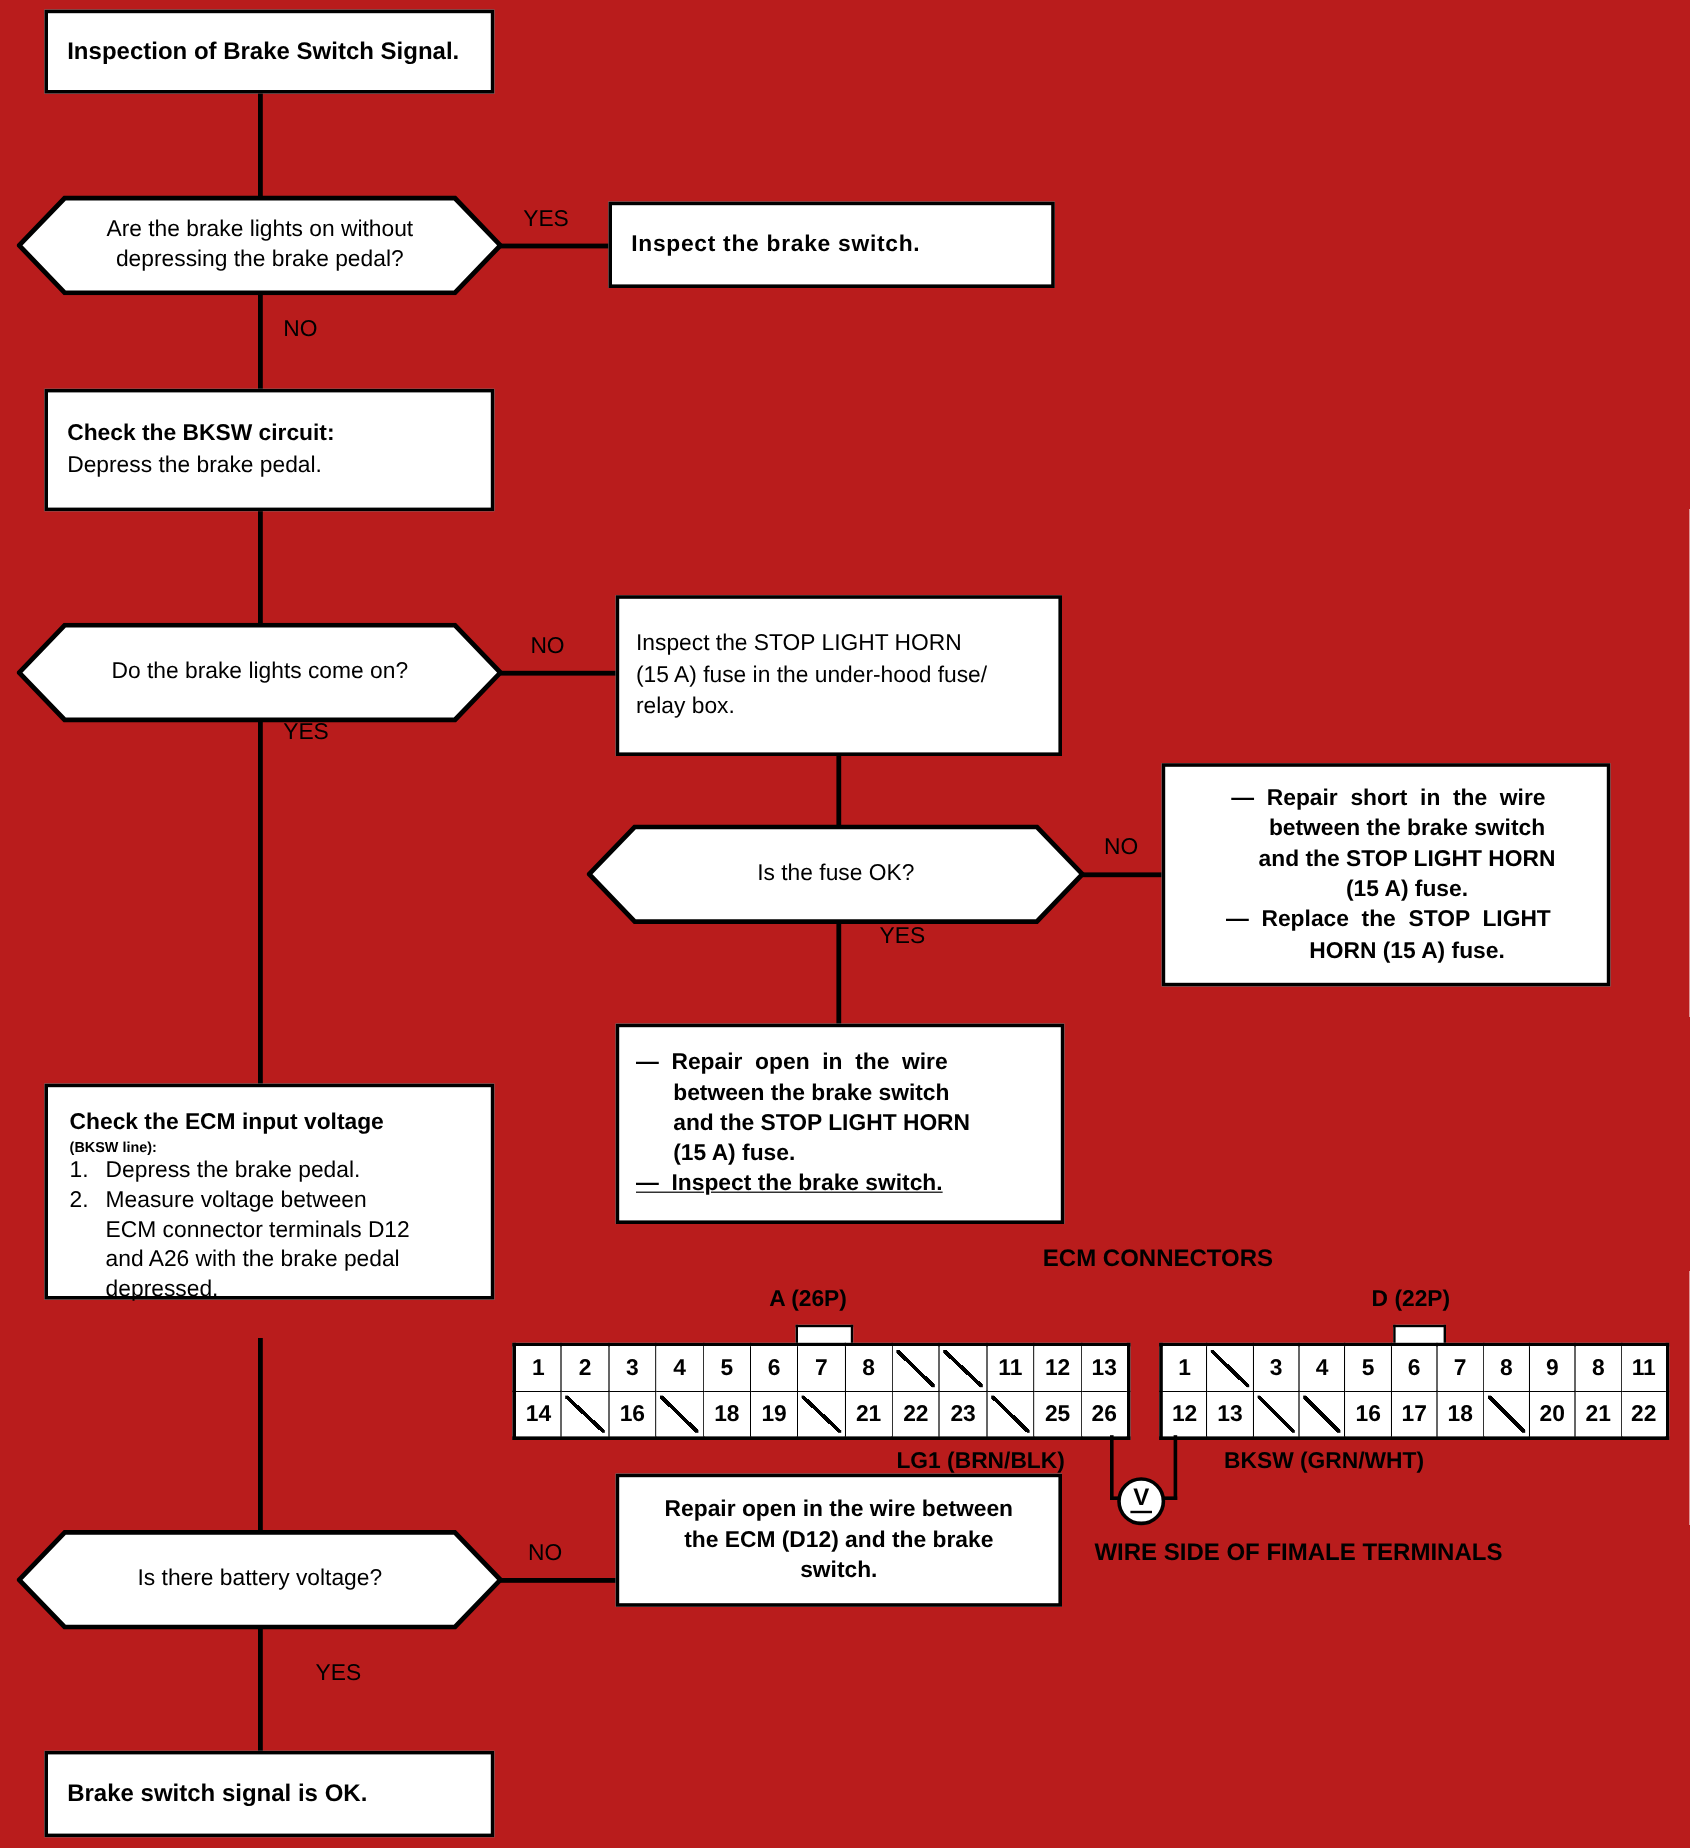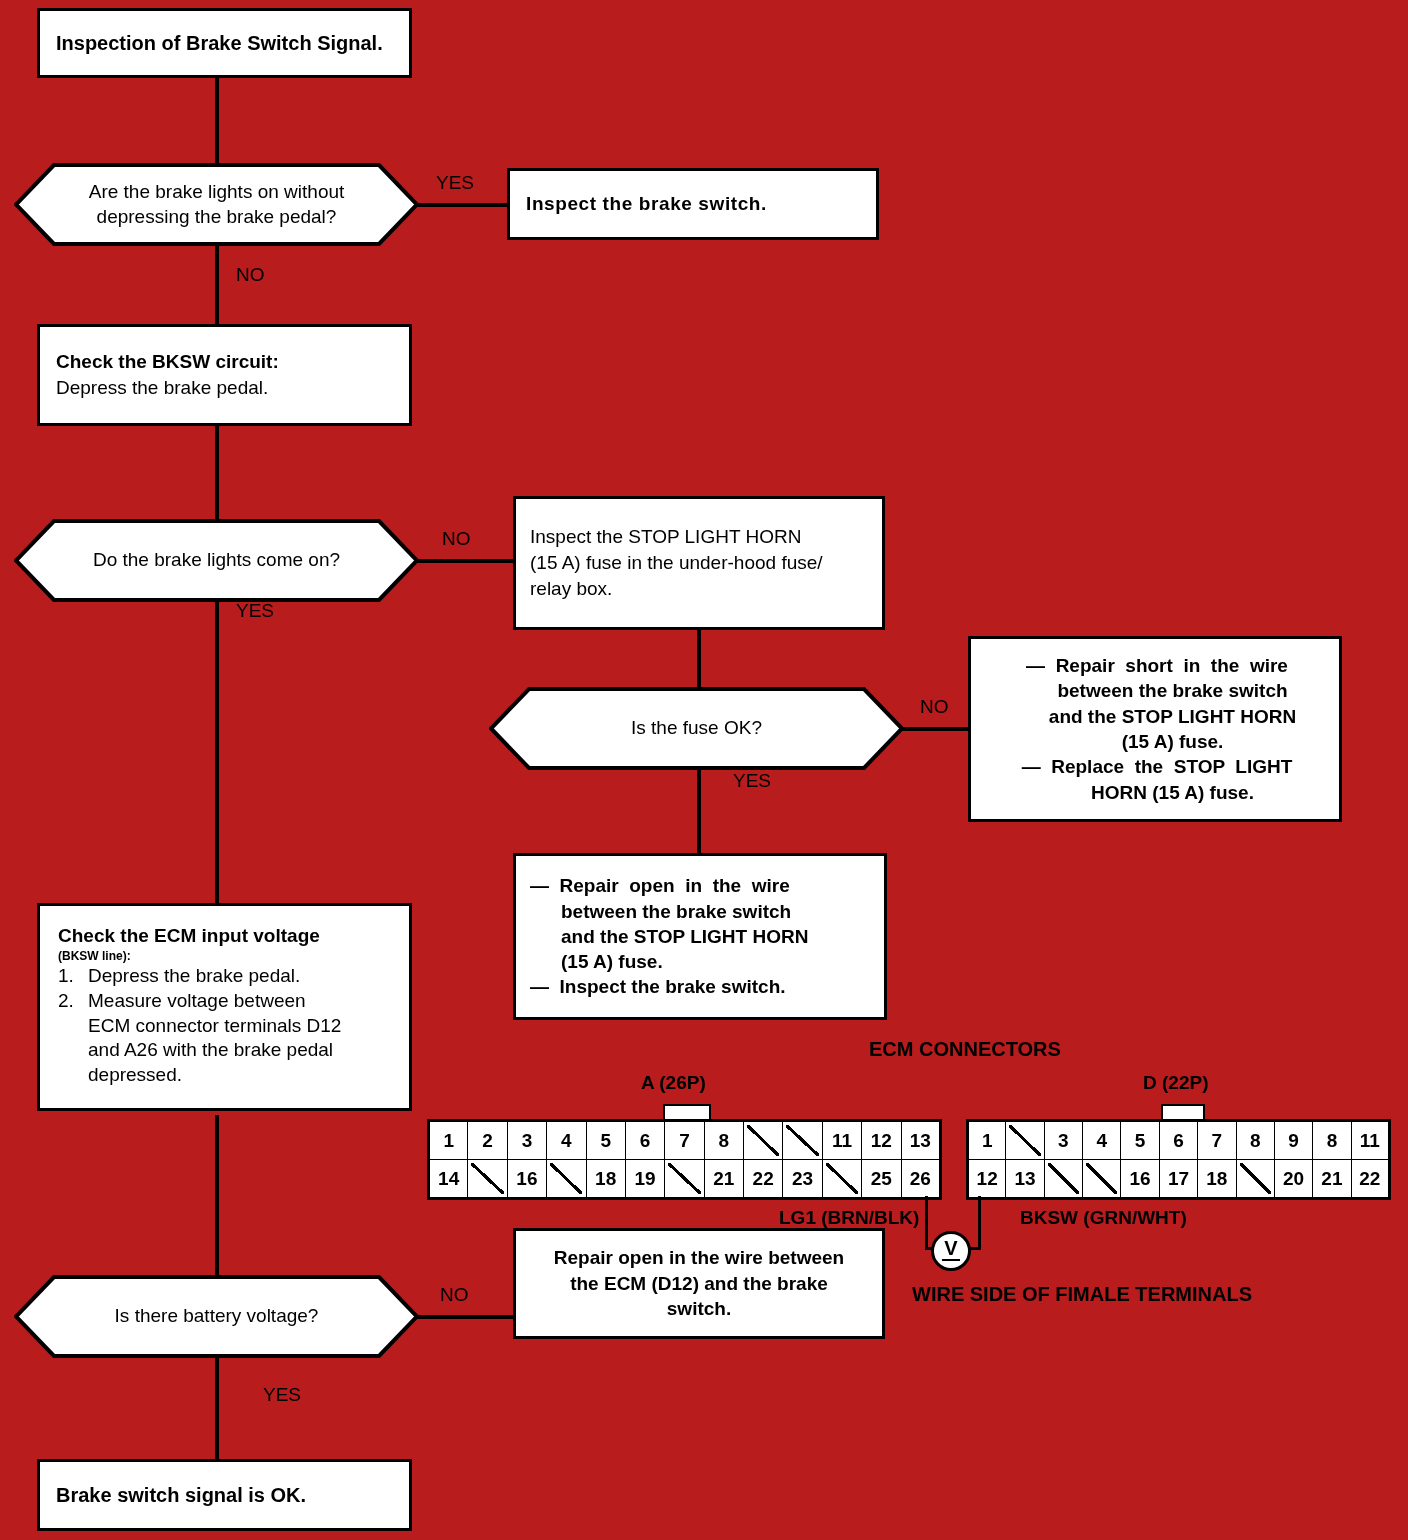--- a/index.html
+++ b/index.html
@@ -234,25 +234,25 @@
 
   <div class="vline" style="left:697px; top:768px; height:87px;"></div>
   <div class="blabel" style="left:733px; top:770px;">YES</div>
 
   <div class="box" style="left:513px; top:853px; width:374px; height:167px;">
     <div class="inner" style="line-height:1.33; padding:0 17px 0 14px;">
       <span class="line bold" style="font-size:19px;">—  Repair  open  in  the  wire</span>
       <span class="line bold" style="font-size:19px; padding-left:31px;">between the brake switch</span>
       <span class="line bold" style="font-size:19px; padding-left:31px;">and the STOP LIGHT HORN</span>
       <span class="line bold" style="font-size:19px; padding-left:31px;">(15 A) fuse.</span>
-      <span class="line bold" style="font-size:19px;">—  Inspect the brake switch.</span>
-    </div>
-  </div>
-
-  <div class="box" style="left:37px; top:903px; width:375px; height:208px; align-items:flex-start;">
+      <span class="line bold" style="font-size:19px;text-decoration:underline;">—  Inspect the brake switch.</span>
+    </div>
+  </div>
+
+  <div class="box" style="left:37px; top:903px; width:375px; height:180px; align-items:flex-start;">
     <div class="inner" style="padding:18px 12px 0 18px; line-height:1.30;">
       <span class="line bold" style="font-size:19px;">Check the ECM input voltage</span>
       <span class="line bold" style="font-size:12px;">(BKSW line):</span>
       <div style="display:flex; align-items:flex-start;">
         <span class="reg" style="font-size:19px; width:30px; flex:0 0 30px;">1.</span>
         <span class="reg" style="font-size:19px; white-space:pre-line;">Depress the brake pedal.</span>
       </div>
       <div style="display:flex; align-items:flex-start;">
         <span class="reg" style="font-size:19px; width:30px; flex:0 0 30px;">2.</span>
         <span class="reg" style="font-size:19px; white-space:pre-line; line-height:1.30;">Measure  voltage  between
@@ -298,21 +298,21 @@
             <td>21</td>
             <td>22</td>
             <td>23</td>
             <td class="blank"></td>
             <td>25</td>
             <td>26</td>
           </tr>
       </tbody>
     </table>
   </div>
-  <div class="wirelabel" style="left:747px; top:1207px;margin-left:32px;">LG1 (BRN/BLK)</div>
+  <div class="wirelabel" style="left:747px; top:1207px;">LG1 (BRN/BLK)</div>
 
   <div class="conn-title" style="left:1143px; top:1072px;">D (22P)</div>
   <div class="conn-tab" style="left:1161px; top:1104px; width:44px; height:17px;"></div>
   <div class="conn" style="left:966px; top:1119px;">
     <table class="grid" style="width:425px;">
       <tbody>
         <tr id="d-row1">
             <td>1</td>
             <td class="blank"></td>
             <td>3</td>

